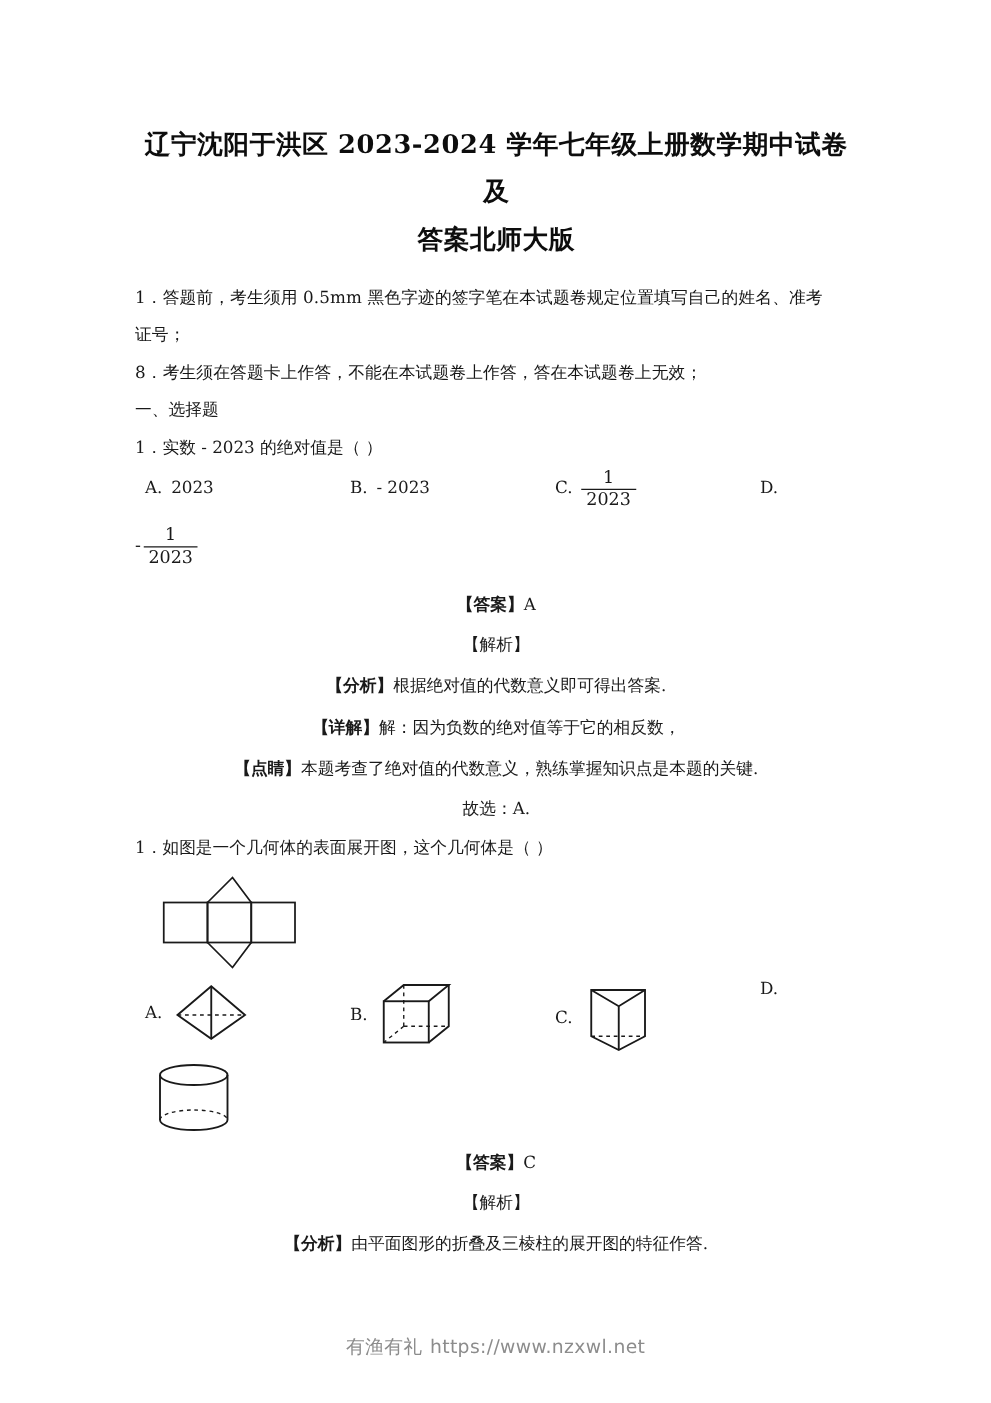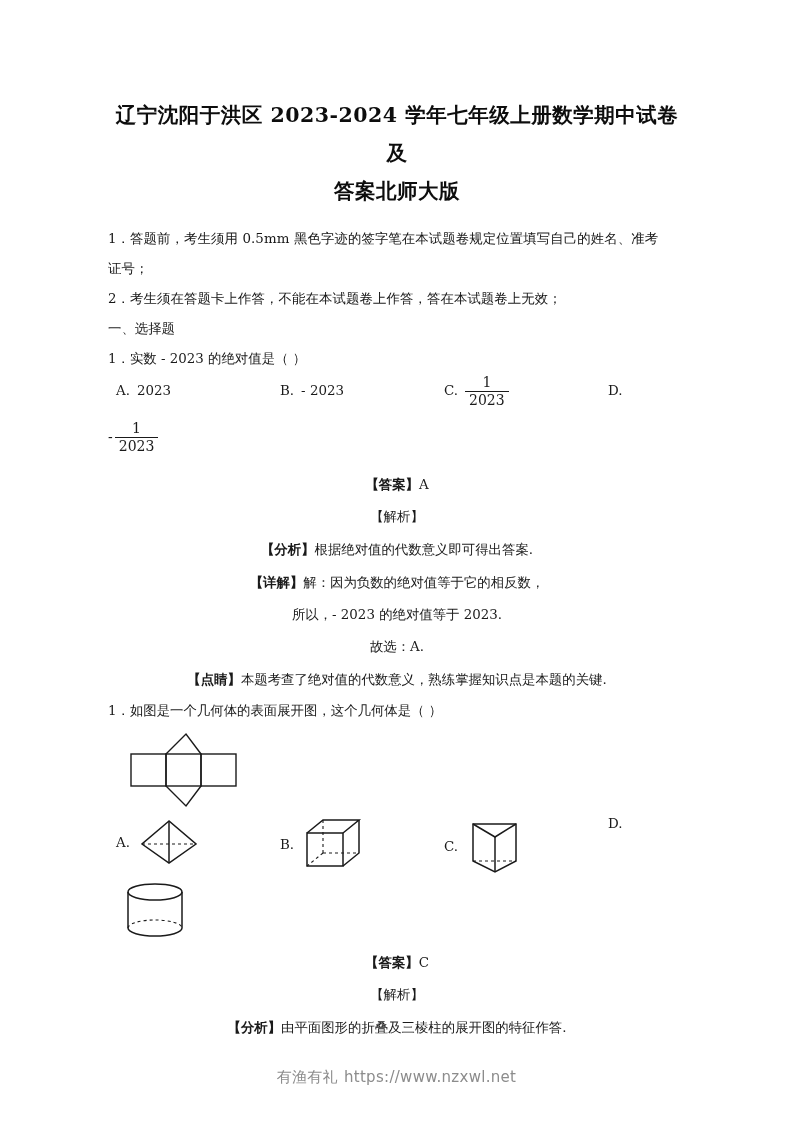--- a/index.html
+++ b/index.html
@@ -166,21 +166,21 @@
 <div class="page">
   <div class="content">
 
     <h1 class="doc-title">
       <span class="t-line">辽宁沈阳于洪区 2023-2024 学年七年级上册数学期中试卷及</span>
       <span class="t-line">答案北师大版</span>
     </h1>
 
     <p class="para">1．答题前，考生须用 0.5mm 黑色字迹的签字笔在本试题卷规定位置填写自己的姓名、准考</p>
     <p class="para">证号；</p>
-    <p class="para">2．考生须在答题卡上作答，不能在本试题卷上作答，答在本试题卷上无效；</p>
+    <p class="para">8．考生须在答题卡上作答，不能在本试题卷上作答，答在本试题卷上无效；</p>
 
     <p class="section-head">一、选择题</p>
 
     <p class="qline">1．实数 - 2023 的绝对值是（        ）</p>
 
     <div class="opt-row">
       <div class="opt" style="left:8px;">
         <span class="lbl latin">A.</span>
         <span class="val latin">2023</span>
       </div>
@@ -209,23 +209,22 @@
             <span class="den latin">2023</span>
           </span>
         </span>
       </div>
     </div>
 
     <p class="ansline"><span class="tag">【答案】</span><span class="latin">A</span></p>
     <p class="ansline">【解析】</p>
     <p class="ansline"><span class="tag">【分析】</span><span>根据绝对值的代数意义即可得出答案.</span></p>
     <p class="ansline"><span class="tag">【详解】</span><span>解：因为负数的绝对值等于它的相反数，</span></p>
-    <p class="ansline">所以，- 2023 的绝对值等于 2023.</p>
+    <p class="ansline"><span class="tag">【点睛】</span><span>本题考查了绝对值的代数意义，熟练掌握知识点是本题的关键.</span></p>
     <p class="ansline">故选：A.</p>
-    <p class="ansline"><span class="tag">【点睛】</span><span>本题考查了绝对值的代数意义，熟练掌握知识点是本题的关键.</span></p>
 
     <p class="qline">1．如图是一个几何体的表面展开图，这个几何体是（        ）</p>
 
     <div class="fig-net">
       <svg width="120" height="76" viewBox="0 0 120 76">
         <g fill="none" stroke="#1a1a1a" stroke-width="1.4">
           <rect x="5" y="22" width="35" height="32"></rect>
           <rect x="40" y="22" width="35" height="32"></rect>
           <rect x="75" y="22" width="35" height="32"></rect>
           <path d="M40 22 L60 2 L75 22"></path>

